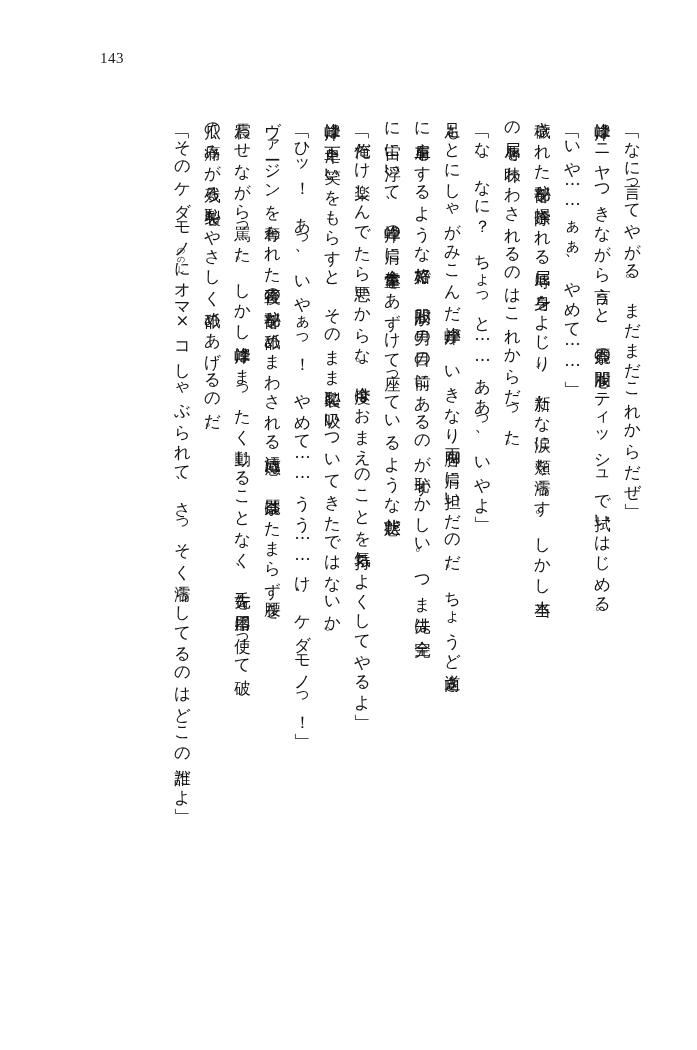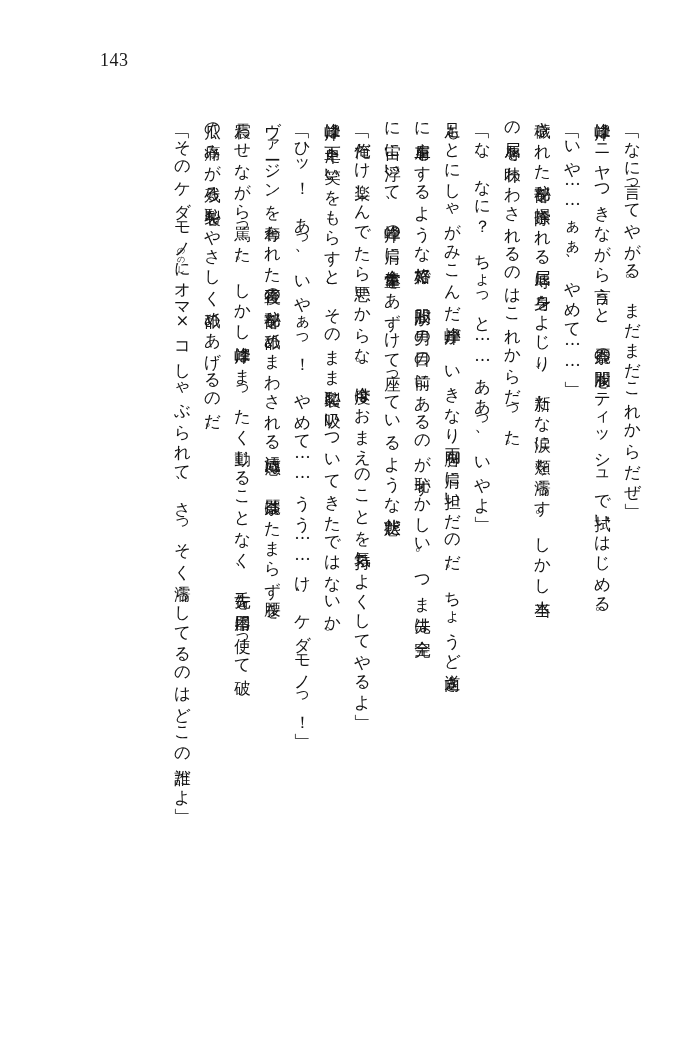--- a/index.html
+++ b/index.html
@@ -18,21 +18,21 @@
     position: relative;
     width: 697px;
     height: 1050px;
     background: #ffffff;
     box-sizing: border-box;
   }
   .page-number {
     position: absolute;
     top: 50px;
     left: 100px;
-    font-size: 18px;
+    font-size: 15px;
     letter-spacing: 0.5px;
     color: #1a1a1a;
     font-family: "Liberation Serif", "DejaVu Serif", serif;
   }
   .text-body {
     position: absolute;
     top: 110px;
     left: 60px;
     width: 580px;
     height: 840px;

